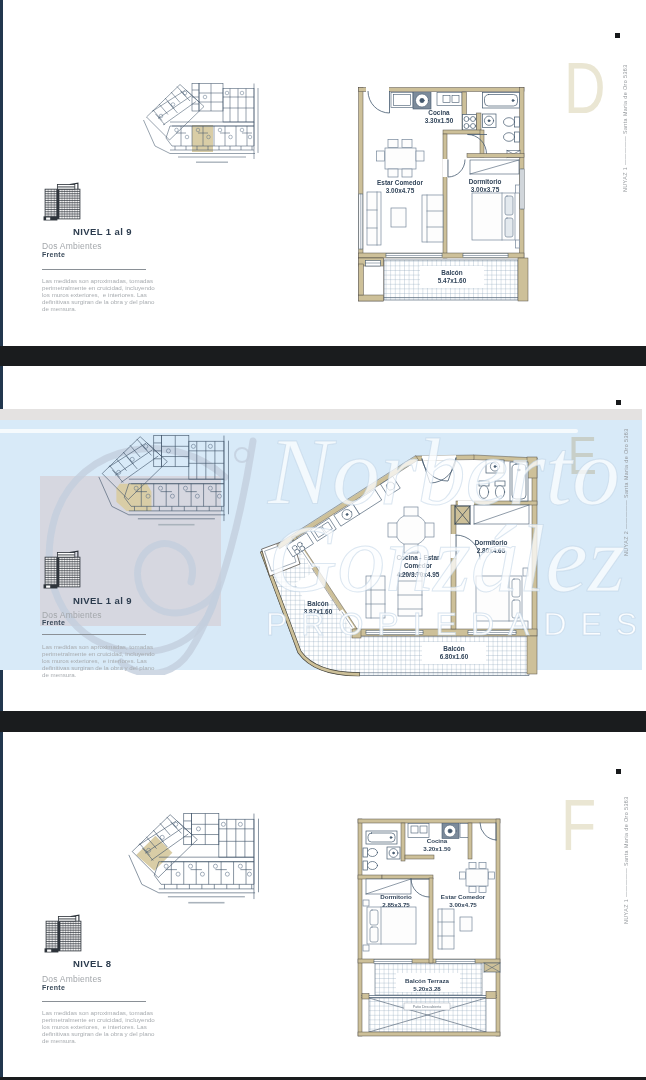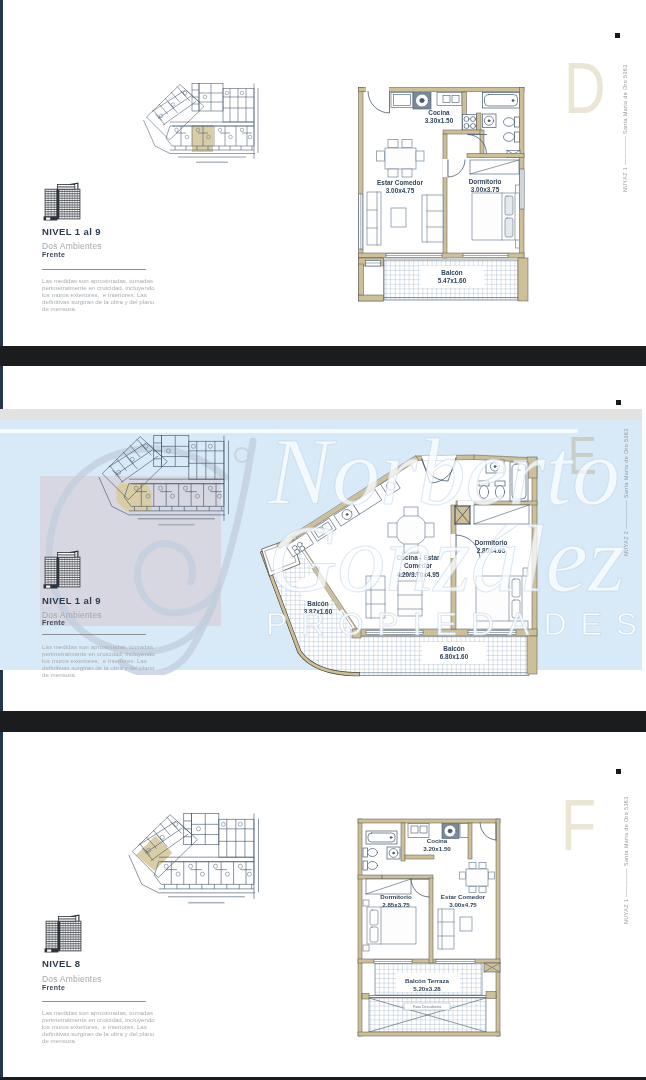--- a/index.html
+++ b/index.html
@@ -1,19 +1,19 @@
 <!DOCTYPE html>
 <html><head>
 <meta charset="utf-8">
 <style>
   html,body{margin:0;padding:0;}
   body{width:646px;height:1080px;position:relative;background:#fff;overflow:hidden;
        font-family:"Liberation Sans",sans-serif;}
   .abs{position:absolute;}
-  .nivel{font-weight:bold;color:#2c3c4e;font-size:9.5px;letter-spacing:.4px;}
+  .nivel{font-weight:bold;color:#2c3c4e;font-size:9.5px;letter-spacing:.4px;margin-left:31px;}
   .dosamb{color:#a3a7ab;font-size:8.5px;letter-spacing:.2px;}
   .frente{color:#3a4a5a;font-size:7px;font-weight:bold;letter-spacing:.3px;}
   .hline{border-top:1px solid #8a9096;width:104px;}
   .para{color:#a8acb0;font-size:6.2px;line-height:7px;white-space:nowrap;}
   .biglet{font-family:"Liberation Sans",sans-serif;color:#eae6d3;}
   .vtext{color:#95999d;font-size:5.4px;letter-spacing:.4px;white-space:nowrap;
          transform:rotate(-90deg);transform-origin:left bottom;}
   .sq{width:5px;height:5px;background:#17191b;}
   .bar{left:0;width:646px;background:#1a1c1e;}
 </style>

